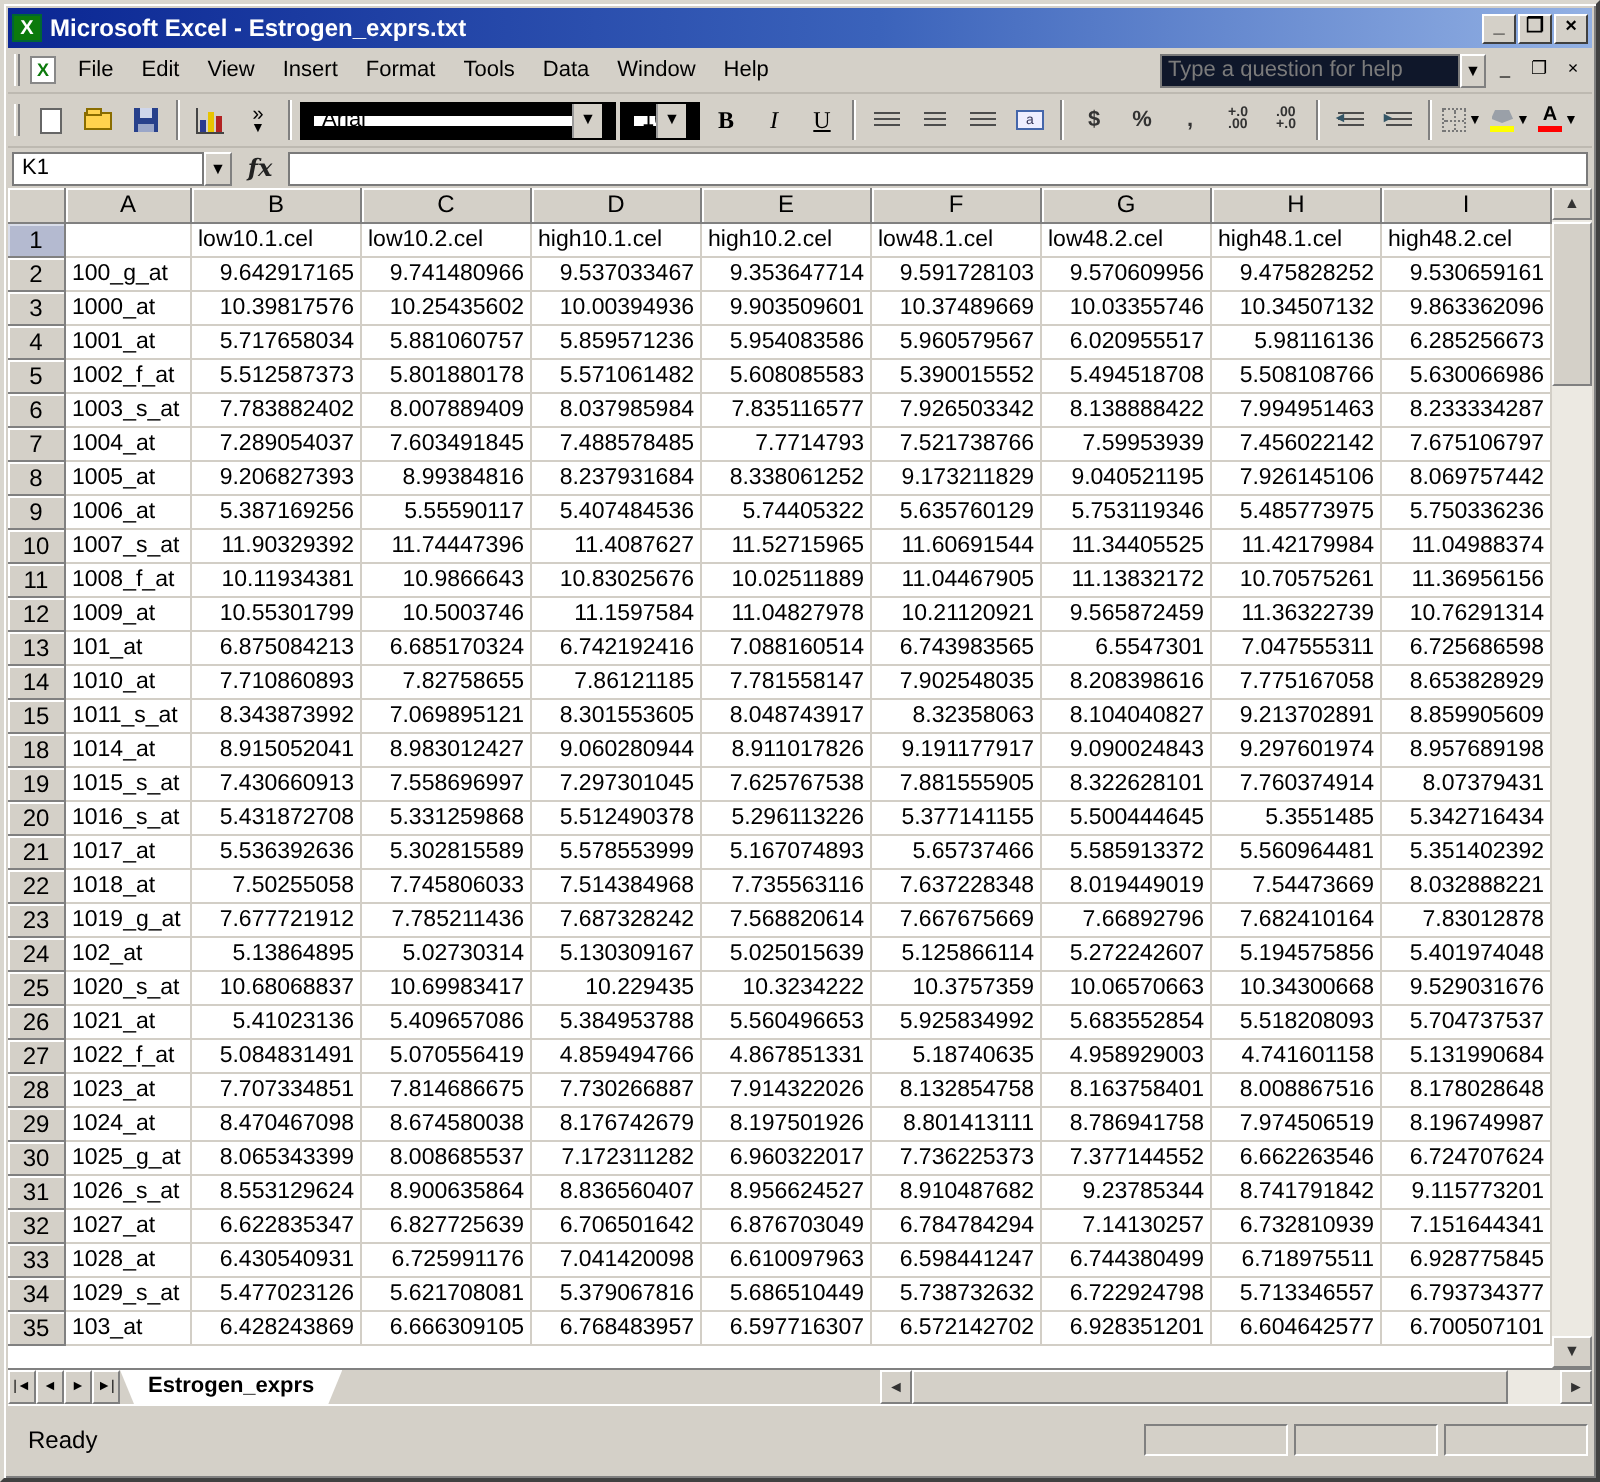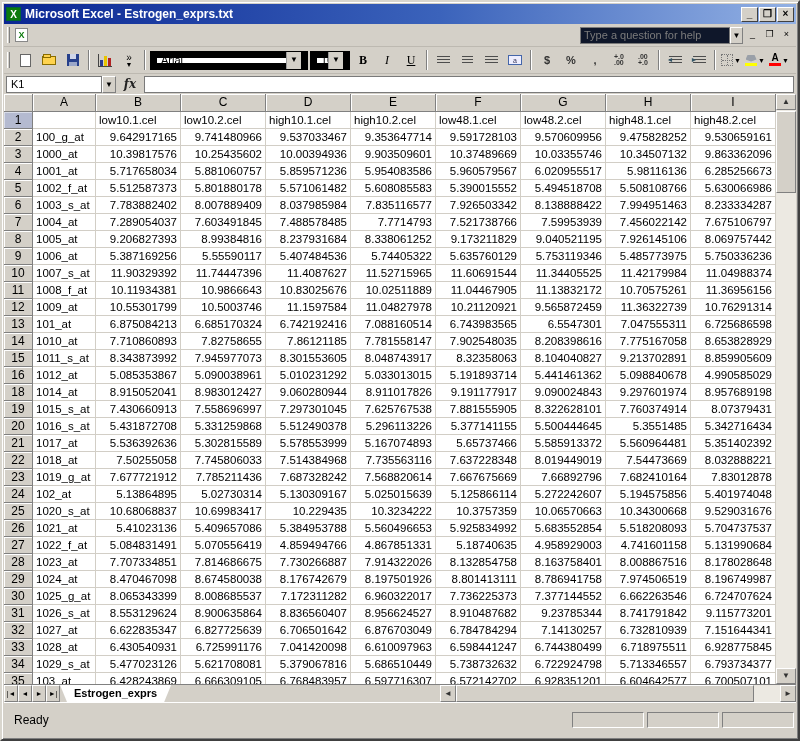--- a/index.html
+++ b/index.html
@@ -155,20 +155,31 @@
     <div class="app-icon">X</div>
     <div class="title-text">Microsoft Excel - Estrogen_exprs.txt</div>
     <div class="tb-btn">_</div>
     <div class="tb-btn">❐</div>
     <div class="tb-btn">×</div>
   </div>
 
   <div class="menubar">
     <div class="grip"></div>
     <div class="sheet-icon">X</div>
+    <div id="menu-items" style="display:flex;">
+        <div class="menu-item">File</div>
+        <div class="menu-item">Edit</div>
+        <div class="menu-item">View</div>
+        <div class="menu-item">Insert</div>
+        <div class="menu-item">Format</div>
+        <div class="menu-item">Tools</div>
+        <div class="menu-item">Data</div>
+        <div class="menu-item">Window</div>
+        <div class="menu-item">Help</div>
+      </div>
     <div class="menu-spacer"></div>
     <div class="question-box">Type a question for help</div>
     <div class="drop-btn">▼</div>
     <div class="wb-btn">_</div>
     <div class="wb-btn">❐</div>
     <div class="wb-btn">×</div>
   </div>
 
   <div class="toolbar">
     <div class="grip"></div>
@@ -449,39 +460,27 @@
             <div class="cell cold num">7.781558147</div>
             <div class="cell cold num">7.902548035</div>
             <div class="cell cold num">8.208398616</div>
             <div class="cell cold num">7.775167058</div>
             <div class="cell cold num">8.653828929</div>
           </div>
           <div class="row">
             <div class="cell rowhdr">15</div>
             <div class="cell cola">1011_s_at</div>
             <div class="cell cold num">8.343873992</div>
-            <div class="cell cold num">7.945977073</div>
+            <div class="cell cold num">7.069895121</div>
             <div class="cell cold num">8.301553605</div>
             <div class="cell cold num">8.048743917</div>
             <div class="cell cold num">8.32358063</div>
             <div class="cell cold num">8.104040827</div>
             <div class="cell cold num">9.213702891</div>
             <div class="cell cold num">8.859905609</div>
-          </div>
-          <div class="row">
-            <div class="cell rowhdr">16</div>
-            <div class="cell cola">1012_at</div>
-            <div class="cell cold num">5.085353867</div>
-            <div class="cell cold num">5.090038961</div>
-            <div class="cell cold num">5.010231292</div>
-            <div class="cell cold num">5.033013015</div>
-            <div class="cell cold num">5.191893714</div>
-            <div class="cell cold num">5.441461362</div>
-            <div class="cell cold num">5.098840678</div>
-            <div class="cell cold num">4.990585029</div>
           </div>
           <div class="row">
             <div class="cell rowhdr">18</div>
             <div class="cell cola">1014_at</div>
             <div class="cell cold num">8.915052041</div>
             <div class="cell cold num">8.983012427</div>
             <div class="cell cold num">9.060280944</div>
             <div class="cell cold num">8.911017826</div>
             <div class="cell cold num">9.191177917</div>
             <div class="cell cold num">9.090024843</div>

